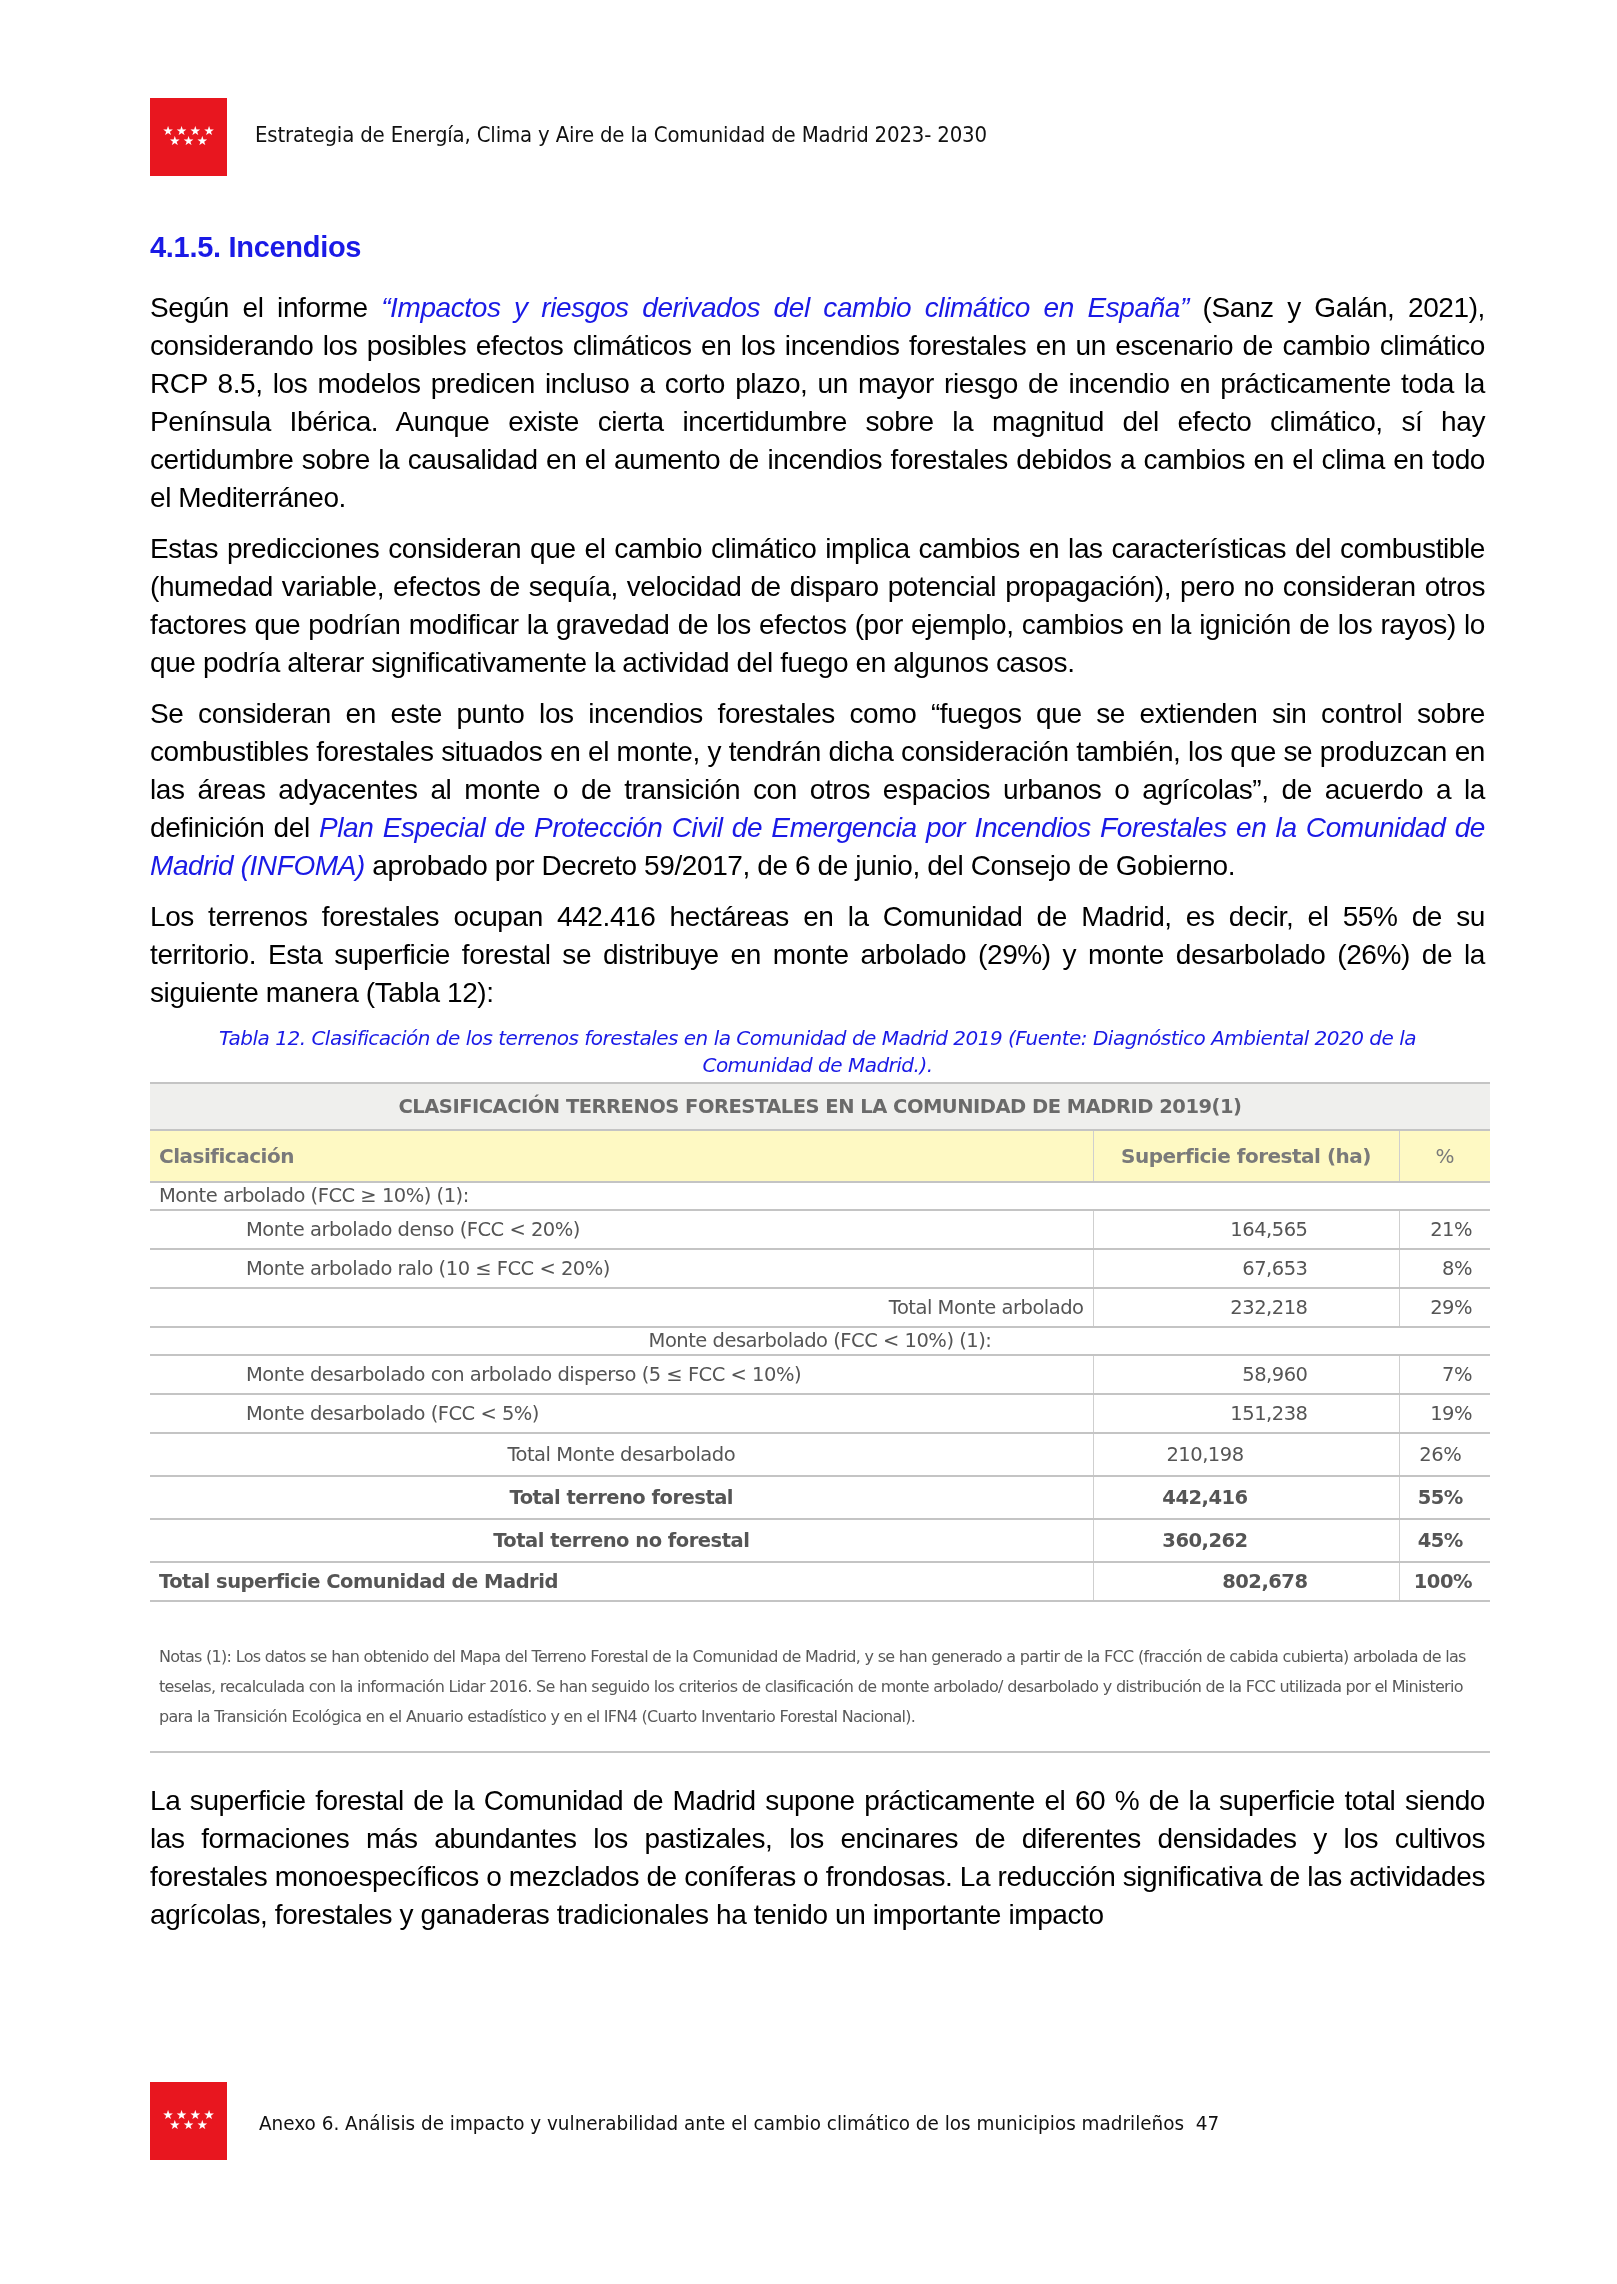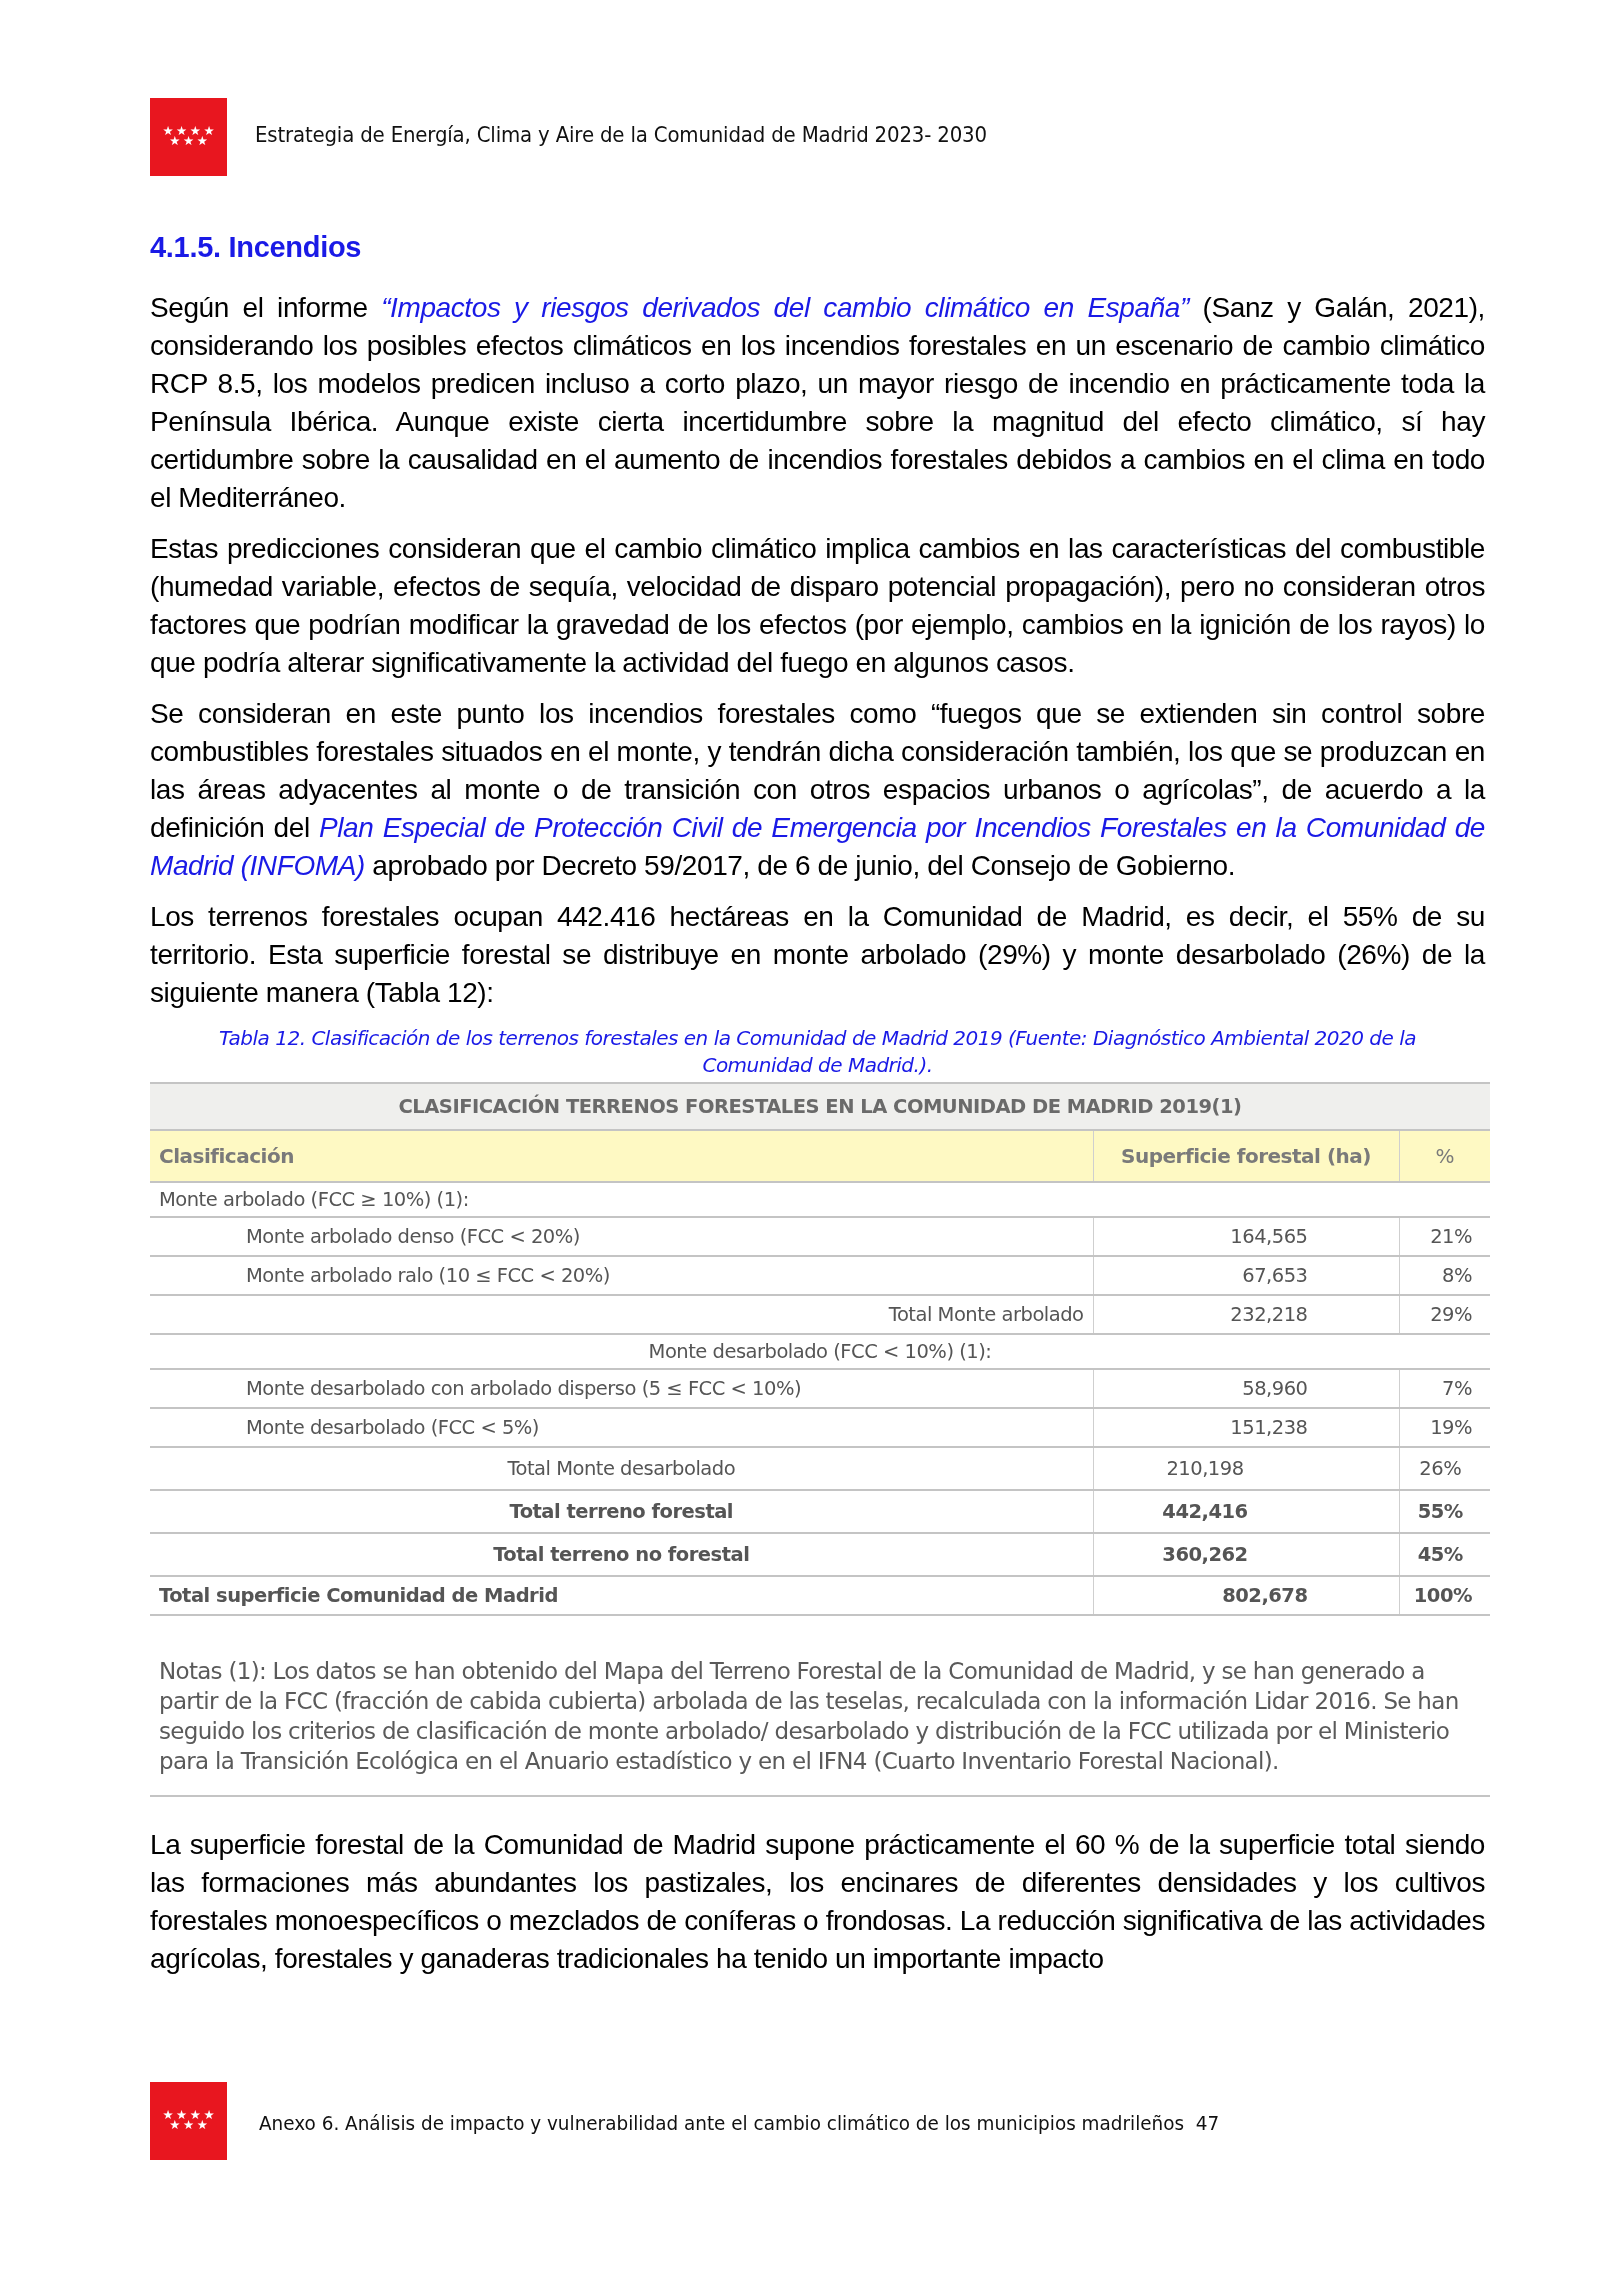--- a/index.html
+++ b/index.html
@@ -60,29 +60,29 @@
     }
     table.forest tr.head-row th {
       background: #fef9c3; height: 52px; font-weight: bold; color: #7a7a7a; font-size: 20px;
     }
     table.forest tr.head-row th.col-class { text-align: left; }
     table.forest tr.head-row th.col-val { text-align: center; width: 306px; }
     table.forest tr.head-row th.col-pct { text-align: center; width: 91px; font-weight: normal; }
     table.forest td { height: 39px; }
     table.forest td.col-val { text-align: right; padding-right: 91px; }
     table.forest td.col-pct { text-align: right; padding-right: 18px; }
-    table.forest tr.group td { height: 35px; }
+    table.forest tr.group td { height: 28px; }
     table.forest td.indent { padding-left: 96px; }
     table.forest td.right { text-align: right; }
     table.forest td.center { text-align: center; }
     table.forest tr.bold td { font-weight: bold; color: #555; }
     table.forest tr.tall td { height: 43px; text-align: center; }
 
     .notes {
-      font-family: "DejaVu Sans", sans-serif; color: #5a5a5a; font-size: 23px;
+      font-family: "DejaVu Sans", sans-serif; color: #5a5a5a; font-size: 16px;
       line-height: 30px; margin-top: 40px; letter-spacing: -0.7px; padding-left: 9px;
       padding-bottom: 19.5px; border-bottom: 2.6px solid #c4c4c4; width: 1340px;
     }
     .para.after { margin-top: 29px; }
   </style>
 </head>
 <body>
 
 <div class="logo header-logo">
   <div class="stars-row">

